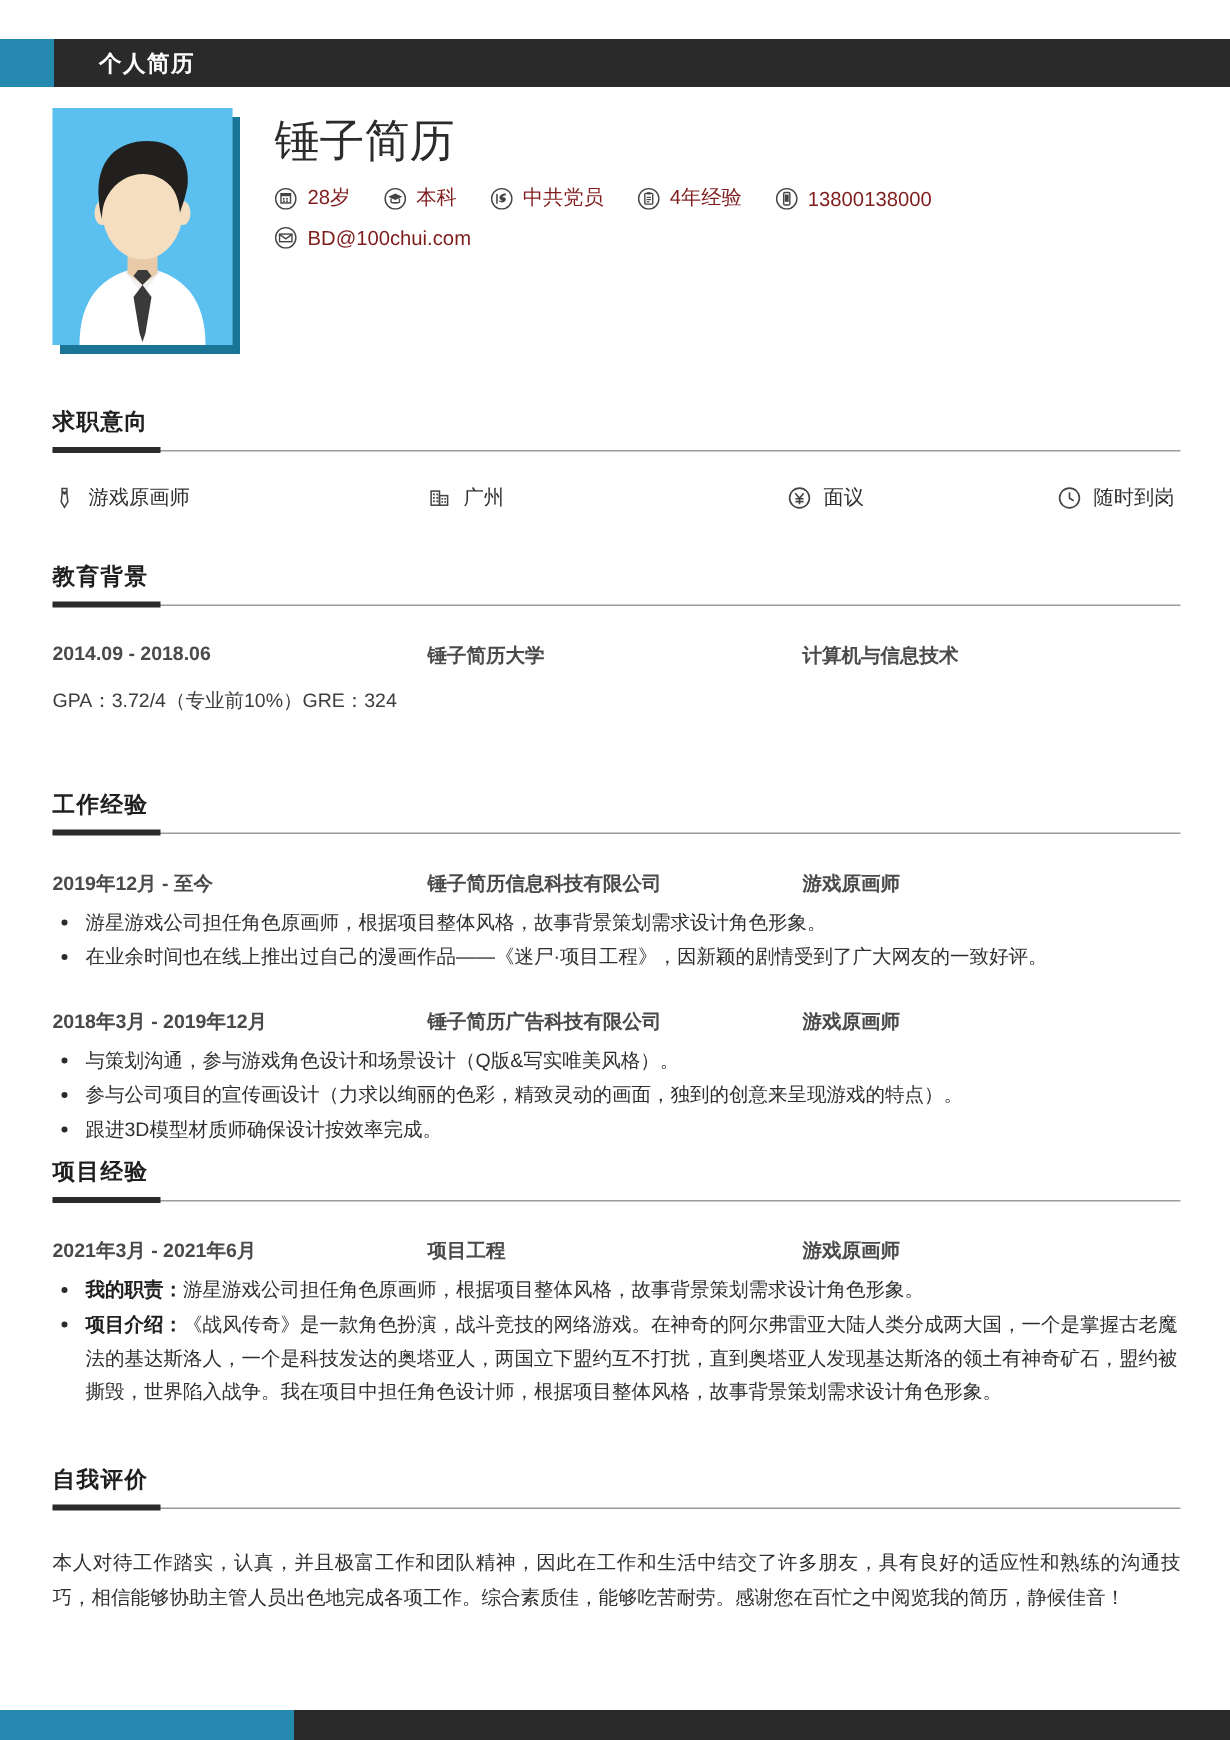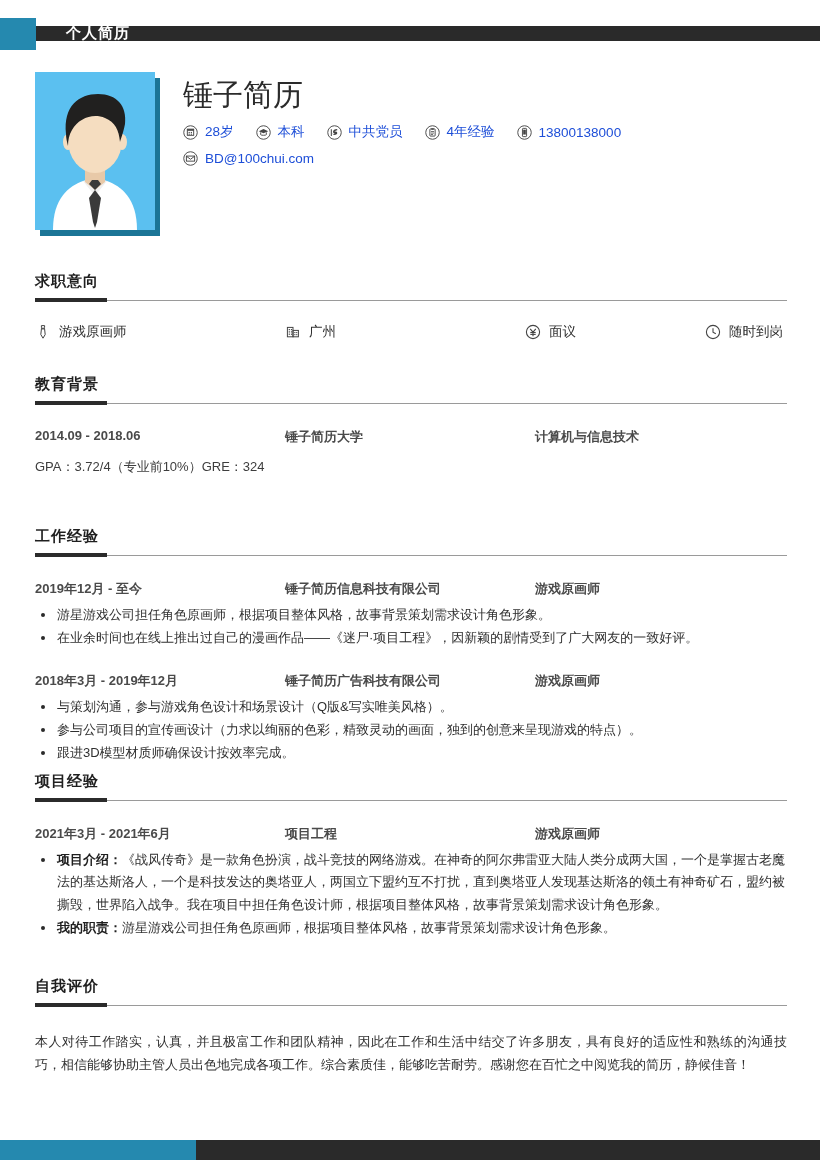--- a/index.html
+++ b/index.html
@@ -15,21 +15,21 @@
     position: relative;
     overflow: hidden;
   }
 
   
   .topbar {
     position: absolute;
     left: 0;
     top: 26px;
     width: 820px;
-    height: 15px;
+    height: 32px;
     background: #2a2a2a;
     display: flex;
     align-items: center;
   }
   .topbar-accent {
     width: 36px;
     height: 32px;
     background: #2589af;
     flex: 0 0 auto;
   }
@@ -92,21 +92,21 @@
     font-size: 13.5px;
     color: #3f3f3f;
     margin-bottom: 16px;
     letter-spacing: .3px;
   }
   .pmeta {
     display: flex;
     flex-wrap: wrap;
     align-items: center;
     font-size: 13.5px;
-    color: #1d4ed8;
+    color: #7f1d1d;
   }
   .pmeta-item {
     display: flex;
     align-items: center;
     margin-right: 22px;
     margin-bottom: 10px;
     white-space: nowrap;
   }
   .pmeta-item .ico {
     margin-right: 7px;
@@ -455,24 +455,24 @@
   <div class="sec-rule rule-w4"></div>
 
   <div style="margin-top:24px;">
     <div class="row3">
       <div class="c1">2021年3月 - 2021年6月</div>
       <div class="c2">项目工程</div>
       <div class="c3">游戏原画师</div>
     </div>
     <ul class="bullets">
       <li>
-        <b>项目介绍：</b><span>《战风传奇》是一款角色扮演，战斗竞技的网络游戏。在神奇的阿尔弗雷亚大陆人类分成两大国，一个是掌握古老魔法的基达斯洛人，一个是科技发达的奥塔亚人，两国立下盟约互不打扰，直到奥塔亚人发现基达斯洛的领土有神奇矿石，盟约被撕毁，世界陷入战争。我在项目中担任角色设计师，根据项目整体风格，故事背景策划需求设计角色形象。</span>
+        <b>我的职责：</b><span>游星游戏公司担任角色原画师，根据项目整体风格，故事背景策划需求设计角色形象。</span>
       </li>
       <li>
-        <b>我的职责：</b><span>游星游戏公司担任角色原画师，根据项目整体风格，故事背景策划需求设计角色形象。</span>
+        <b>项目介绍：</b><span>《战风传奇》是一款角色扮演，战斗竞技的网络游戏。在神奇的阿尔弗雷亚大陆人类分成两大国，一个是掌握古老魔法的基达斯洛人，一个是科技发达的奥塔亚人，两国立下盟约互不打扰，直到奥塔亚人发现基达斯洛的领土有神奇矿石，盟约被撕毁，世界陷入战争。我在项目中担任角色设计师，根据项目整体风格，故事背景策划需求设计角色形象。</span>
       </li>
     </ul>
   </div>
 </div>
 
 <div class="section" style="top:977px;">
   <div class="sec-head">
     <span class="sec-title">自我评价</span>
   </div>
   <div class="sec-rule rule-w4"></div>

